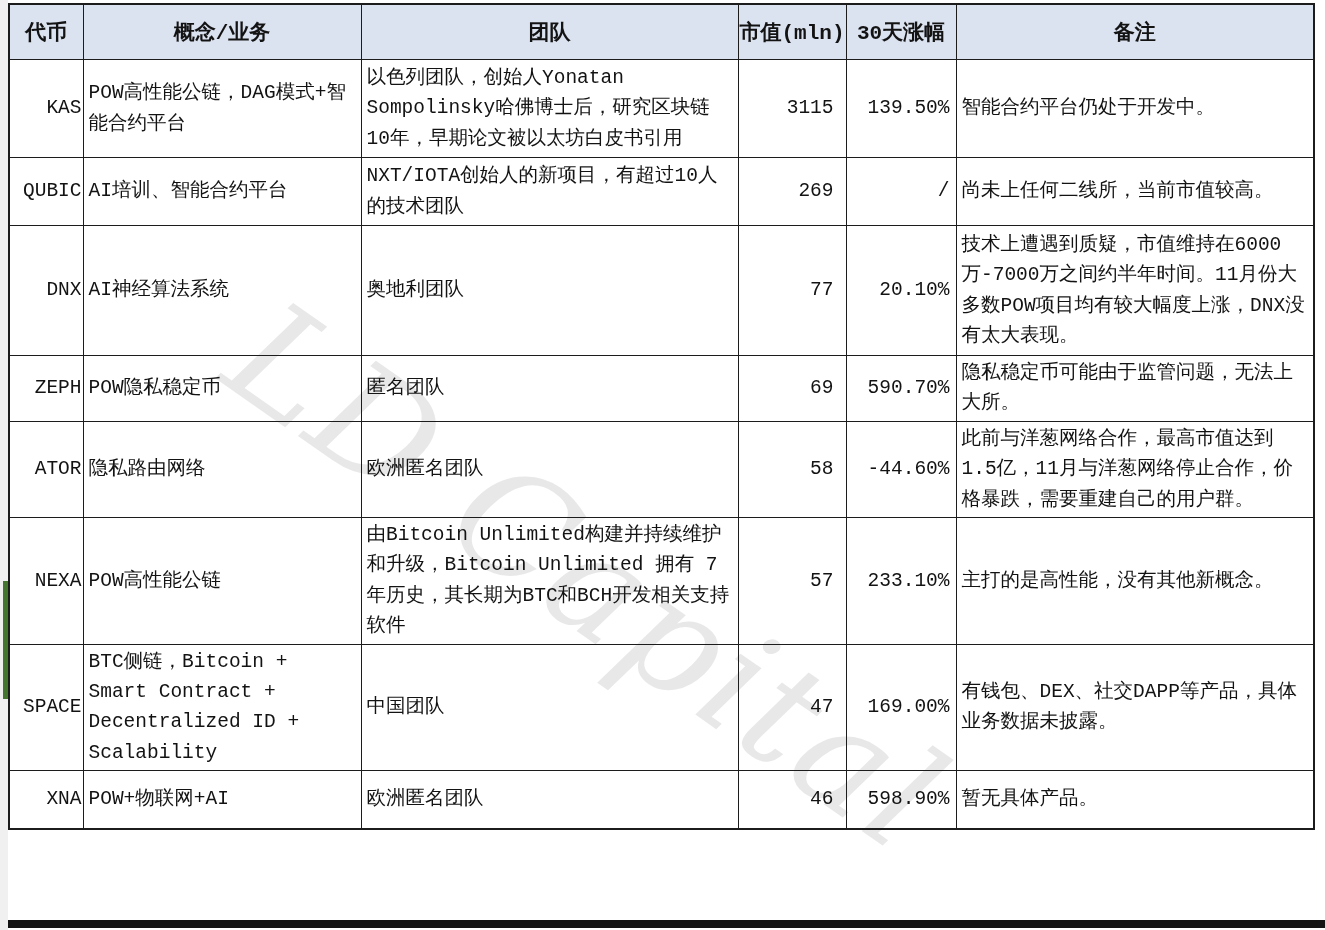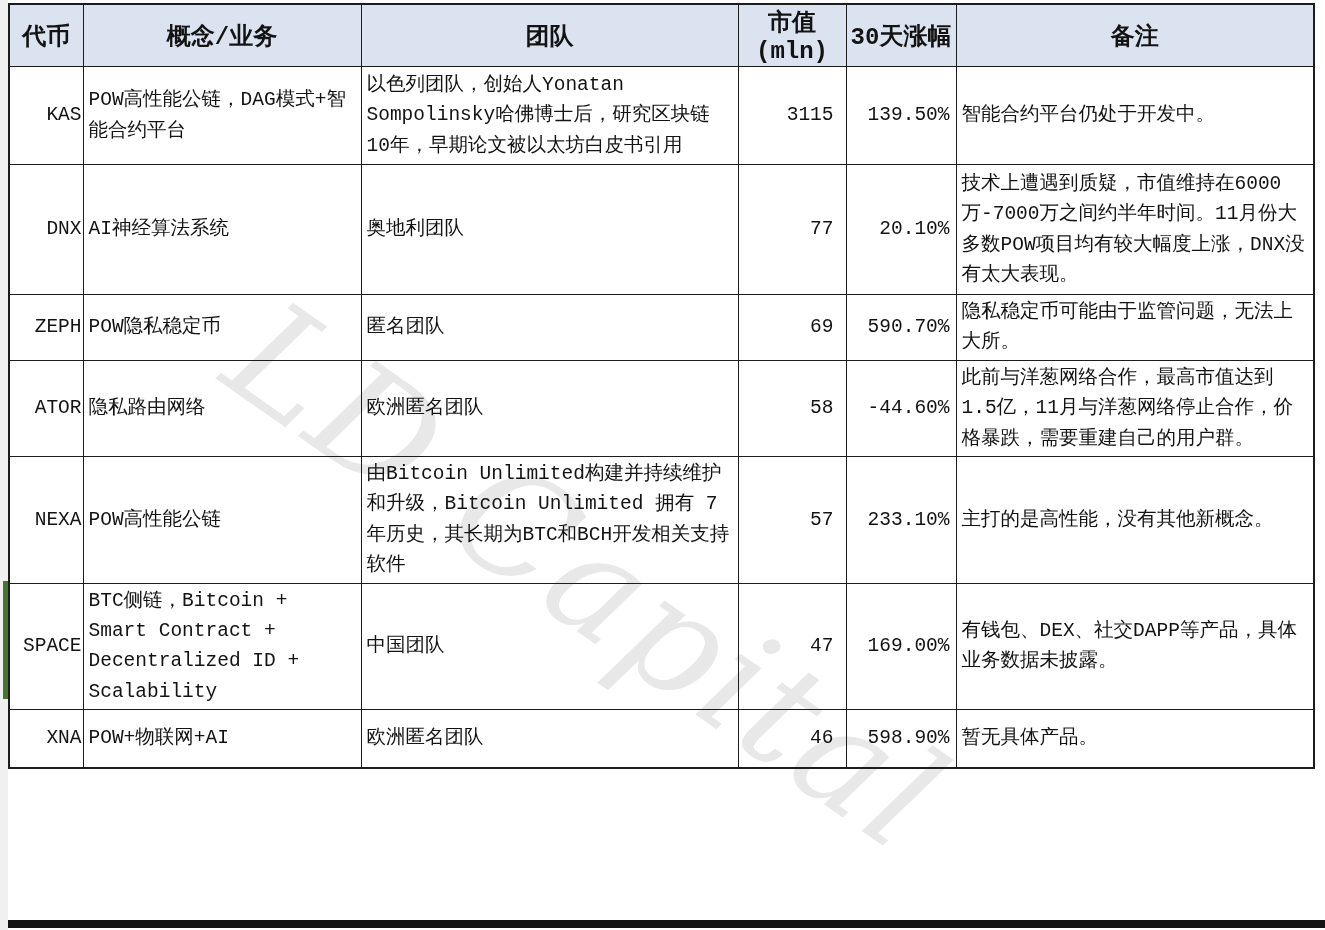--- a/index.html
+++ b/index.html
@@ -23,21 +23,21 @@
   }
 
   
   table.grid{
     position:absolute;left:8px;top:3px;z-index:2;
     border-collapse:collapse;table-layout:fixed;width:1305px;
     border:2px solid #1c1c1c;background:transparent;
   }
   .grid th,.grid td{border:1px solid #1c1c1c;overflow:hidden;background:transparent;}
   .grid thead th{
-    background:#dbe2f0;font-weight:bold;font-size:24px;text-align:center;
+    background:#dbe2f0;font-weight:bold;font-size:21px;text-align:center;
     height:52px;vertical-align:middle;
   }
   .grid tbody td{font-size:19.5px;line-height:1.56;vertical-align:middle;}
   .c-token{text-align:right;font-size:20px;}
   .c-concept,.c-team,.c-notes{text-align:left;padding:2px 6px 2px 5px;}
   .c-mcap{text-align:right;padding-right:12px;padding-left:16px;}
   .c-chg{text-align:right;padding-right:6px;}
 
   tr.r0{height:98px} tr.r1{height:64px} tr.r2{height:68px} tr.r3{height:130px}
   tr.r4{height:65px} tr.r5{height:96px} tr.r6{height:120px} tr.r7{height:70px}
@@ -78,20 +78,28 @@
       </tr>
     </thead>
     <tbody>
       <tr class="r0">
         <td class="c-token">KAS</td>
         <td class="c-concept">POW高性能公链，DAG模式+智能合约平台</td>
         <td class="c-team">以色列团队，创始人Yonatan Sompolinsky哈佛博士后，研究区块链10年，早期论文被以太坊白皮书引用</td>
         <td class="c-mcap">3115</td>
         <td class="c-chg">139.50%</td>
         <td class="c-notes">智能合约平台仍处于开发中。</td>
+      </tr>
+      <tr class="r2">
+        <td class="c-token">QUBIC</td>
+        <td class="c-concept">AI培训、智能合约平台</td>
+        <td class="c-team">NXT/IOTA创始人的新项目，有超过10人的技术团队</td>
+        <td class="c-mcap">269</td>
+        <td class="c-chg">/</td>
+        <td class="c-notes">尚未上任何二线所，当前市值较高。</td>
       </tr>
       <tr class="r3">
         <td class="c-token">DNX</td>
         <td class="c-concept">AI神经算法系统</td>
         <td class="c-team">奥地利团队</td>
         <td class="c-mcap">77</td>
         <td class="c-chg">20.10%</td>
         <td class="c-notes">技术上遭遇到质疑，市值维持在6000万-7000万之间约半年时间。11月份大多数POW项目均有较大幅度上涨，DNX没有太大表现。</td>
       </tr>
       <tr class="r4">

